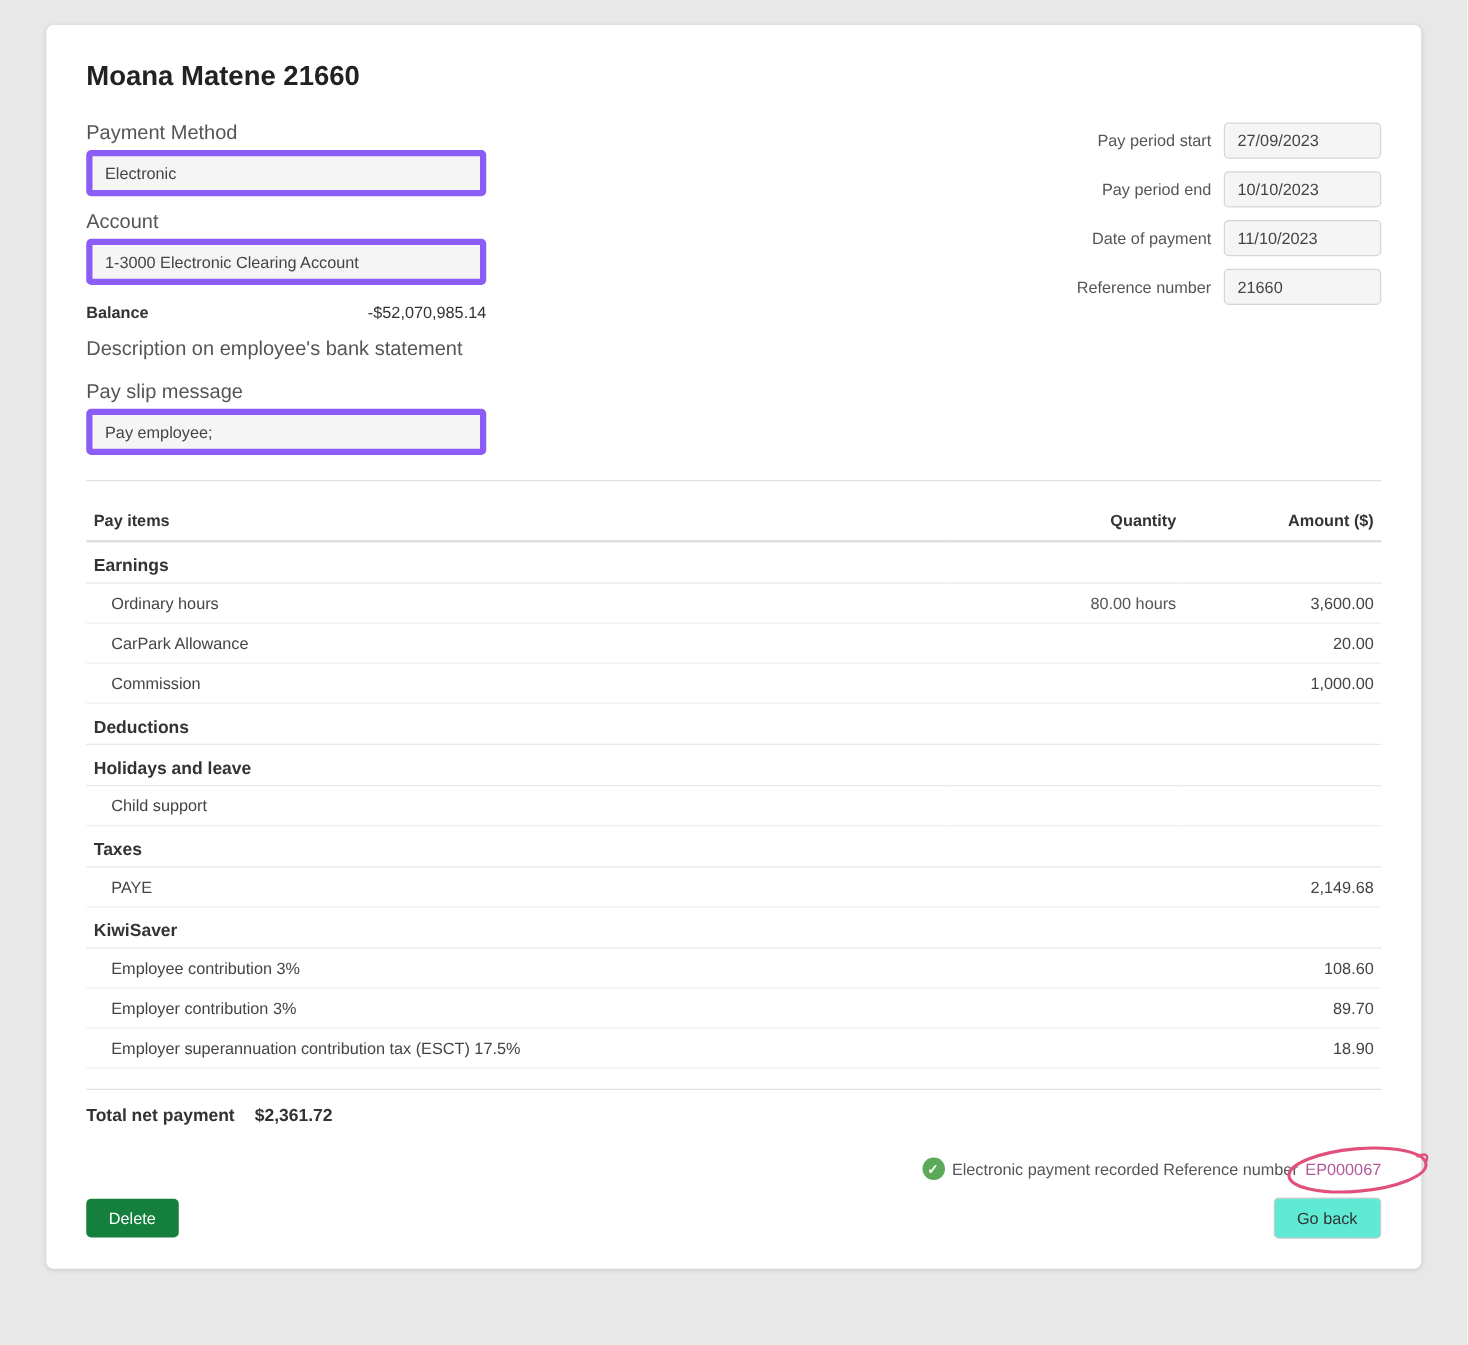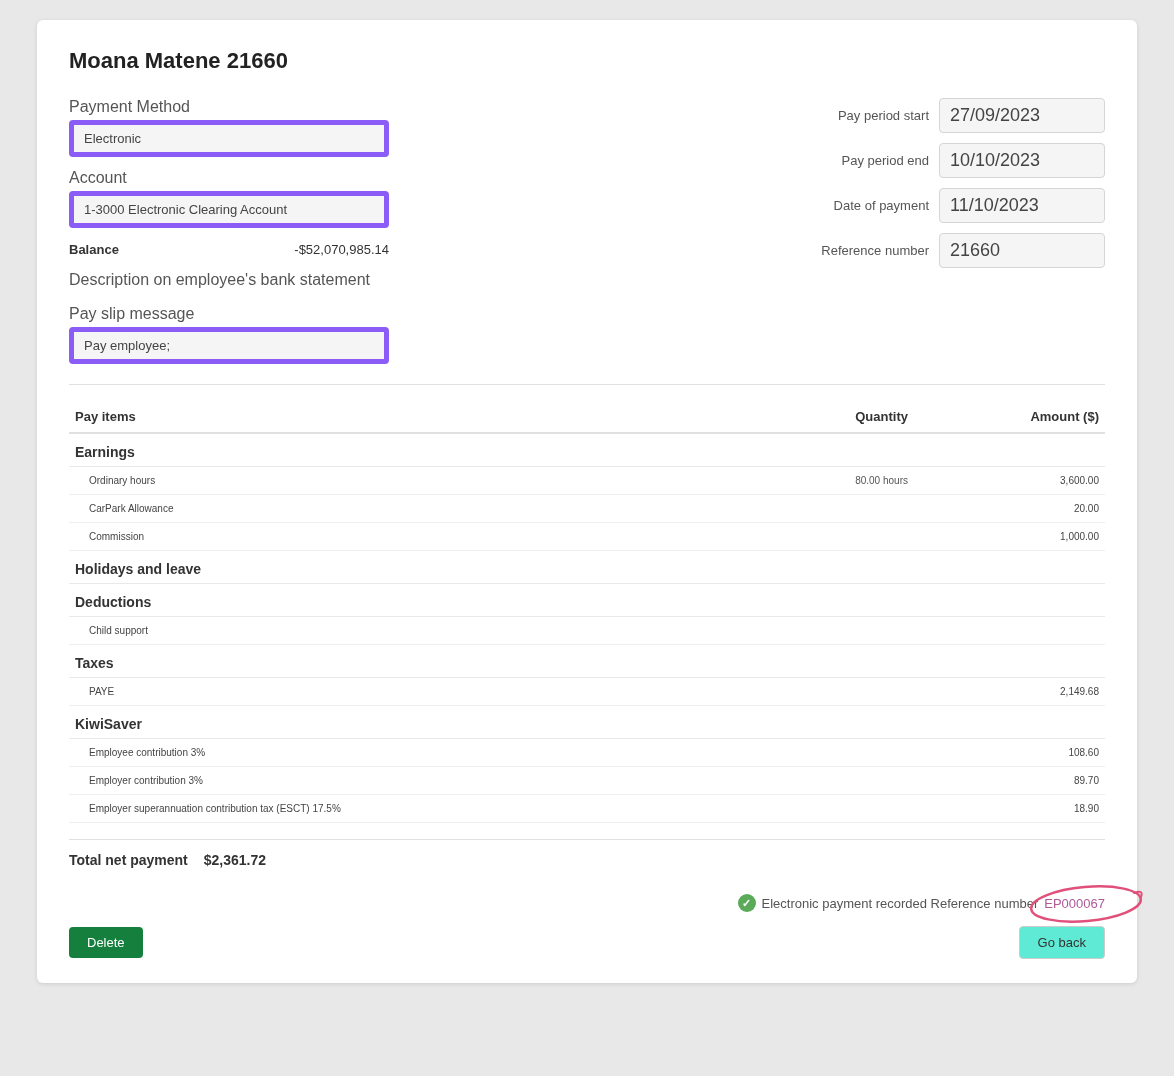--- a/index.html
+++ b/index.html
@@ -67,23 +67,23 @@
       font-size: 13px;
       color: #555;
       text-align: right;
       min-width: 130px;
     }
     .right-input {
       border: 1px solid #d5d5d5;
       border-radius: 4px;
       background: #f5f5f5;
       padding: 6px 10px;
-      font-size: 18px;
+      font-size: 13px;
       color: #444;
-      width: 166px;
+      width: 126px;
     }
     .balance-row {
       display: flex;
       justify-content: space-between;
       align-items: center;
       padding: 2px 0;
     }
     .balance-label {
       font-weight: 700;
       font-size: 13px;
@@ -117,21 +117,21 @@
     }
     .section-row td {
       font-size: 14px;
       font-weight: 600;
       color: #333;
       padding: 10px 6px 6px;
       border-bottom: 1px solid #e8e8e8;
     }
     .item-row td {
       padding: 8px 6px 8px 20px;
-      font-size: 10px;
+      font-size: 13px;
       color: #444;
       border-bottom: 1px solid #efefef;
     }
     .item-row td.quantity {
       text-align: right;
       color: #555;
     }
     .item-row td.amount {
       text-align: right;
     }
@@ -286,24 +286,24 @@
           <td>CarPark Allowance</td>
           <td class="quantity"></td>
           <td class="amount">20.00</td>
         </tr>
         <tr class="item-row">
           <td>Commission</td>
           <td class="quantity"></td>
           <td class="amount">1,000.00</td>
         </tr>
         <tr class="section-row">
+          <td colspan="3">Deductions</td>
+        </tr>
+        <tr class="section-row">
           <td colspan="3">Holidays and leave</td>
-        </tr>
-        <tr class="section-row">
-          <td colspan="3">Deductions</td>
         </tr>
         <tr class="item-row">
           <td>Child support</td>
           <td class="quantity"></td>
           <td class="amount"></td>
         </tr>
         <tr class="section-row">
           <td colspan="3">Taxes</td>
         </tr>
         <tr class="item-row">

